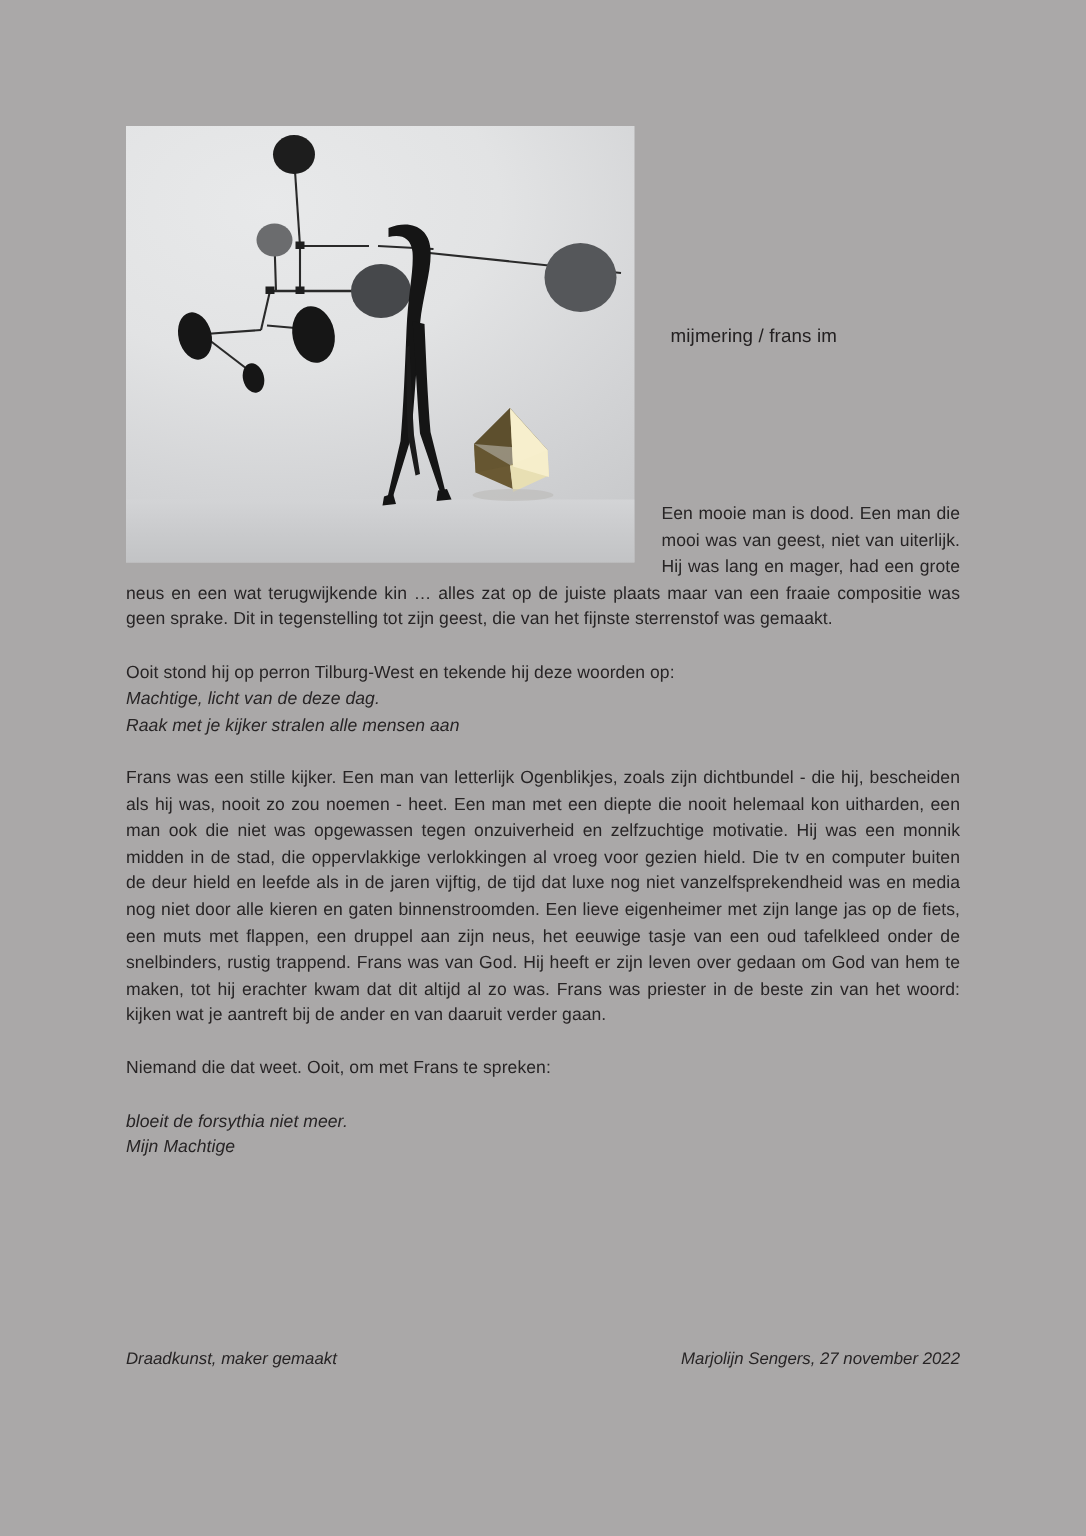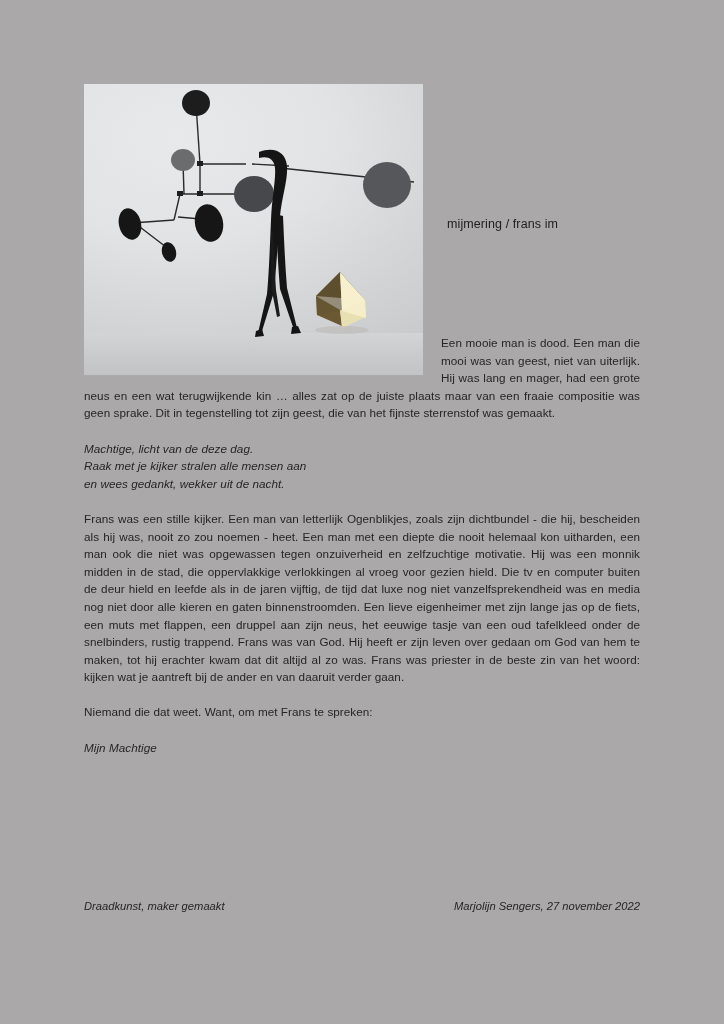--- a/index.html
+++ b/index.html
@@ -175,36 +175,37 @@
         </svg>
       </div>
     </figure>
 
     <div class="body-text">
 
       <div class="intro-wrap">
         <p class="para">Een mooie man is dood. Een man die mooi was van geest, niet van uiterlijk. Hij was lang en mager, had een grote neus en een wat terugwijkende kin … alles zat op de juiste plaats maar van een fraaie compositie was geen sprake. Dit in tegenstelling tot zijn geest, die van het fijnste sterrenstof was gemaakt.</p>
       </div>
 
+      <p class="para tight nojust">Ooit stond hij op perron Tilburg-West en tekende hij deze woorden op:</p>
 
       <div class="poem">
         <div>Machtige, licht van de deze dag.</div>
         <div>Raak met je kijker stralen alle mensen aan</div>
-        <div>en wees gedankt, wekker uit de nacht.</div>
       </div>
 
       <div class="block-gap"></div>
 
       <p class="para">Frans was een stille kijker. Een man van letterlijk Ogenblikjes, zoals zijn dichtbundel - die hij, bescheiden als hij was, nooit zo zou noemen - heet. Een man met een diepte die nooit helemaal kon uitharden, een man ook die niet was opgewassen tegen onzuiverheid en zelfzuchtige motivatie. Hij was een monnik midden in de stad, die oppervlakkige verlokkingen al vroeg voor gezien hield. Die tv en computer buiten de deur hield en leefde als in de jaren vijftig, de tijd dat luxe nog niet vanzelfsprekendheid was en media nog niet door alle kieren en gaten binnenstroomden. Een lieve eigenheimer met zijn lange jas op de fiets, een muts met flappen, een druppel aan zijn neus, het eeuwige tasje van een oud tafelkleed onder de snelbinders, rustig trappend. Frans was van God. Hij heeft er zijn leven over gedaan om God van hem te maken, tot hij erachter kwam dat dit altijd al zo was. Frans was priester in de beste zin van het woord: kijken wat je aantreft bij de ander en van daaruit verder gaan.</p>
 
-      <p class="para tight nojust">Niemand die dat weet. Want, om met Frans te spreken:</p>
+      <p class="para tight nojust">Niemand die dat weet. Ooit, om met Frans te spreken:</p>
 
       <div class="block-gap"></div>
 
       <div class="poem">
+        <div>bloeit de forsythia niet meer.</div>
         <div>Mijn Machtige</div>
       </div>
 
     </div>
   </div>
 
   <div class="footer">
     <span>Draadkunst, maker gemaakt</span>
     <span>Marjolijn Sengers, 27 november 2022</span>
   </div>

